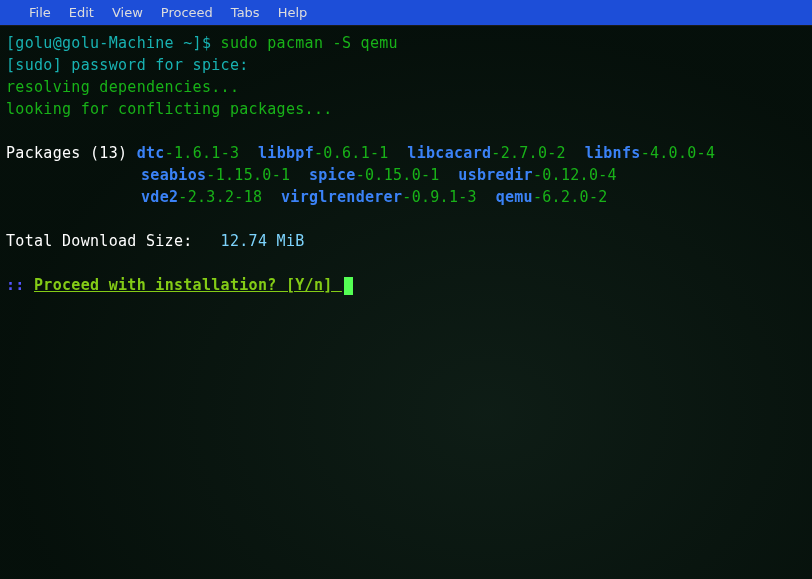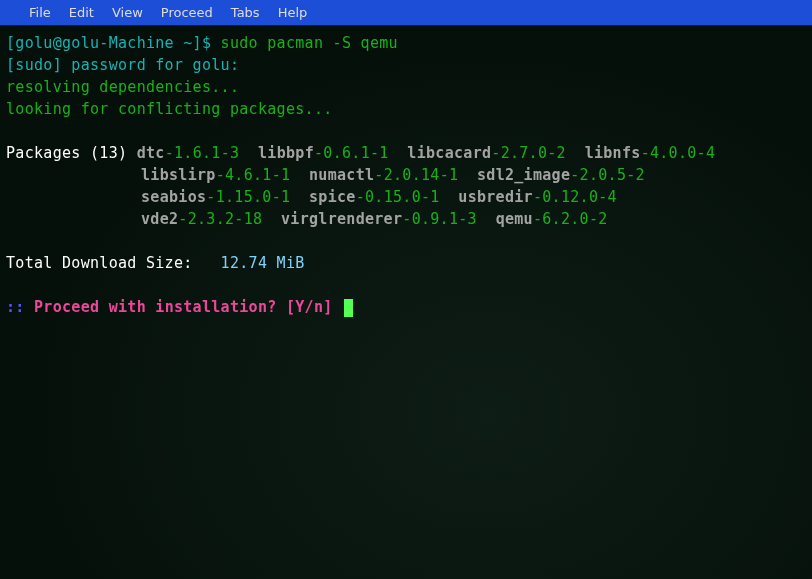--- a/index.html
+++ b/index.html
@@ -30,24 +30,24 @@
     .terminal {
       padding: 6px 6px;
       line-height: 22px;
       font-size: 15px;
       letter-spacing: 0.3px;
       position: relative;
     }
     .line { white-space: pre; }
     .cyan { color: #18b2b2; }
     .green { color: #18b218; }
-    .bright-green { color: #ec4899; font-weight: bold; }
+    .bright-green { color: #84cc16; font-weight: bold; text-decoration: underline; }
     .white { color: #7dd3fc; }
     .bold-white { color: #ffffff; font-weight: normal; }
-    .bold-green { color: #a3a3a3; font-weight: bold; }
+    .bold-green { color: #3b82f6; font-weight: bold; }
     .blue { color: #5454ff; font-weight: bold; }
     .cursor {
       display: inline-block;
       width: 9px;
       height: 18px;
       background: #54ff54;
       vertical-align: middle;
       margin-left: 2px;
     }
     .pkg-indent { padding-left: 135px; }
@@ -67,28 +67,27 @@
   <div class="menu-item">View</div>
   <div class="menu-item">Proceed</div>
   <div class="menu-item">Tabs</div>
   <div class="menu-item">Help</div>
 </div>
 
 <div class="bg-overlay"></div>
 
 <div class="terminal">
   <div class="line"><span class="cyan">[golu@golu-Machine ~]$ </span><span class="green">sudo pacman -S qemu</span></div>
-  <div class="line cyan">[sudo] password for golu:</div>
+  <div class="line cyan">[sudo] password for spice:</div>
   <div class="line green">resolving dependencies...</div>
   <div class="line green">looking for conflicting packages...</div>
   <div class="line">&nbsp;</div>
 
   <div class="line"><span class="bold-white">Packages (13)</span><span class="white"> </span><span class="bold-green">dtc</span><span class="green">-1.6.1-3</span><span class="white">  </span><span class="bold-green">libbpf</span><span class="green">-0.6.1-1</span><span class="white">  </span><span class="bold-green">libcacard</span><span class="green">-2.7.0-2</span><span class="white">  </span><span class="bold-green">libnfs</span><span class="green">-4.0.0-4</span></div>
 
-  <div class="line pkg-indent"><span class="bold-green">libslirp</span><span class="green">-4.6.1-1</span><span class="white">  </span><span class="bold-green">numactl</span><span class="green">-2.0.14-1</span><span class="white">  </span><span class="bold-green">sdl2_image</span><span class="green">-2.0.5-2</span></div>
 
   <div class="line pkg-indent"><span class="bold-green">seabios</span><span class="green">-1.15.0-1</span><span class="white">  </span><span class="bold-green">spice</span><span class="green">-0.15.0-1</span><span class="white">  </span><span class="bold-green">usbredir</span><span class="green">-0.12.0-4</span></div>
 
   <div class="line pkg-indent"><span class="bold-green">vde2</span><span class="green">-2.3.2-18</span><span class="white">  </span><span class="bold-green">virglrenderer</span><span class="green">-0.9.1-3</span><span class="white">  </span><span class="bold-green">qemu</span><span class="green">-6.2.0-2</span></div>
 
   <div class="line">&nbsp;</div>
 
   <div class="line"><span class="bold-white">Total Download Size:   </span><span class="white">12.74 MiB</span></div>
 
   <div class="line">&nbsp;</div>

